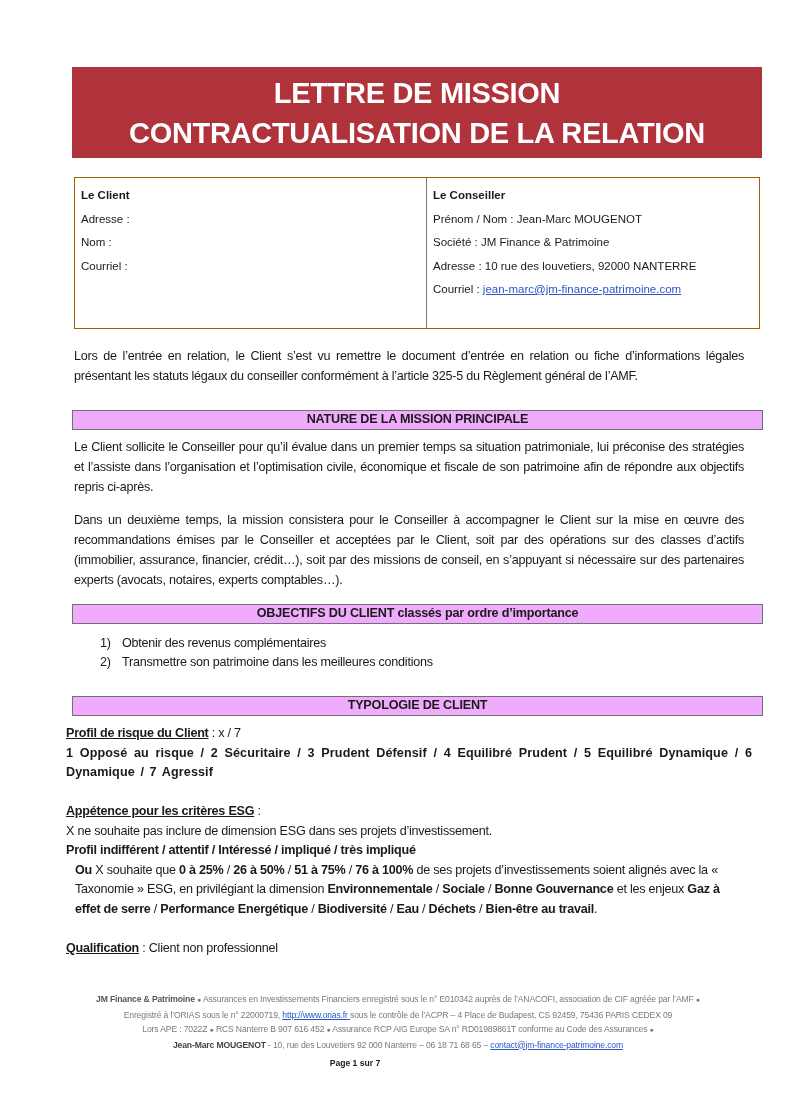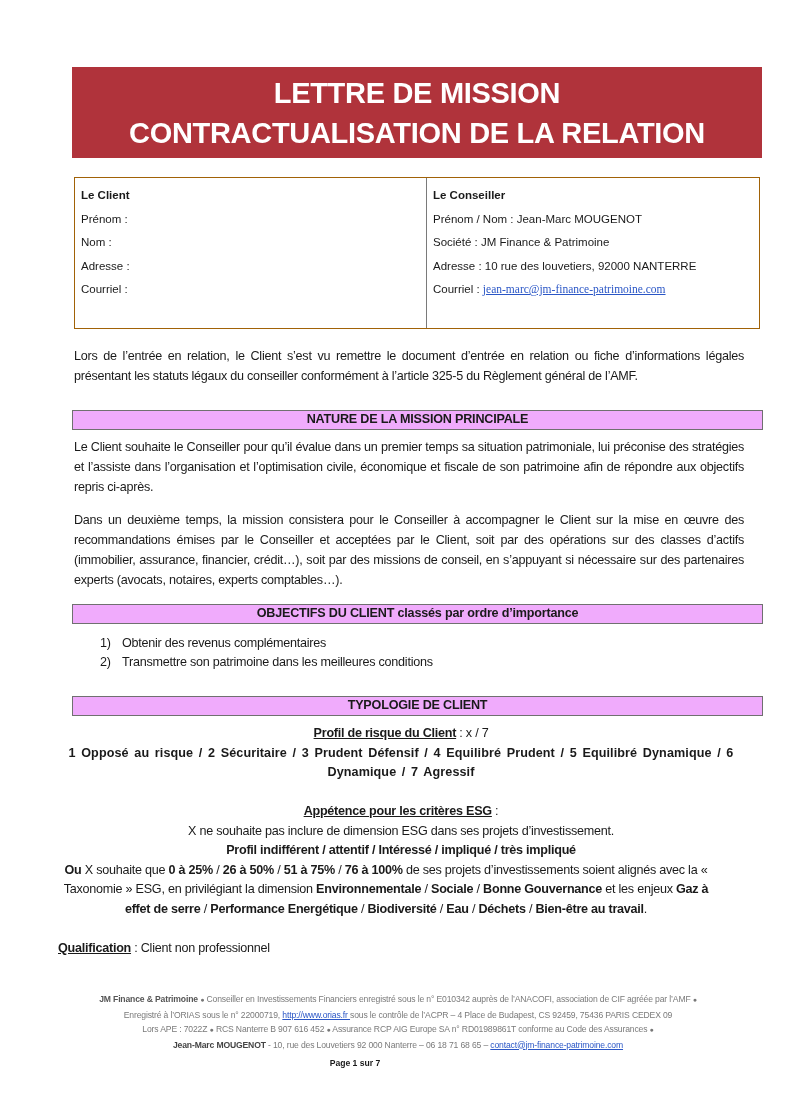--- a/index.html
+++ b/index.html
@@ -12,38 +12,38 @@
     font-family: "Liberation Sans", sans-serif; font-weight: bold; font-size: 29px;
     line-height: 40px; padding-top: 6px; box-sizing: border-box; letter-spacing: -0.3px; }
   .title-band div { display: block; }
 
   .info-table { position: absolute; left: 74px; top: 177px; width: 686px; height: 152px;
     border: 1px solid #a16207; box-sizing: border-box; display: flex; }
   .info-col { box-sizing: border-box; padding: 6px 6px; font-size: 11.5px; line-height: 23.5px; }
   .info-col.left { width: 352px; border-right: 1px solid #7a7a7a; }
   .info-col.right { flex: 1; }
   .info-col .col-title { font-weight: bold; }
-  .link { color: #2a56c6; text-decoration: underline; font-family: Liberation Serif, serif; }
+  .link { color: #2a56c6; text-decoration: underline; font-family: Liberation Sans, sans-serif; }
 
   .para { position: absolute; left: 74px; width: 686px; font-size: 12.6px; line-height: 20px;
     text-align: justify; letter-spacing: -0.25px; }
   .para p { margin: 0 16px 13px 0; }
 
   .section-bar { position: absolute; left: 72px; width: 691px; height: 20px;
     background: #f0abfc; border: 1.5px solid #707070; box-sizing: border-box;
     text-align: center; font-weight: bold; font-size: 12.6px; line-height: 17px; letter-spacing: -0.2px; }
 
   .obj-list { position: absolute; left: 100px; top: 634px; font-size: 12.6px; line-height: 19px; letter-spacing: -0.25px; }
   .obj-item { display: flex; }
   .obj-num { width: 22px; }
 
-  .typ { position: absolute; left: 58px; top: 724px; width: 686px; font-size: 12.6px; line-height: 19.5px; letter-spacing: -0.25px; }
+  .typ { position: absolute; left: 66px; top: 724px; width: 686px; font-size: 12.6px; line-height: 19.5px; letter-spacing: -0.25px; }
   .typ .u { text-decoration: underline; font-weight: bold; }
   .typ b { font-weight: bold; }
-  .typ .block { margin-bottom: 19.5px; text-align: center; }
+  .typ .block { margin-bottom: 19.5px; }
   .justify { text-align: justify; }
 
   .footer { position: absolute; left: 60px; top: 992px; width: 676px; text-align: center;
     font-size: 8.6px; line-height: 14.5px; color: #7a7a7a; letter-spacing: -0.15px; }
   .footer b { color: #555; }
   .footer .flink { color: #2a56c6; text-decoration: underline; }
   .footer .strong-line b { color: #444; }
   .dot { font-size: 7px; color: #777; }
   .page-num { position: absolute; left: 0; width: 710px; top: 1058px; text-align: center;
     font-size: 8.6px; font-weight: bold; color: #1a1a1a; }
@@ -54,42 +54,41 @@
 <div class="page">
 
   <div class="title-band">
     <div>LETTRE DE MISSION</div>
     <div>CONTRACTUALISATION DE LA RELATION</div>
   </div>
 
   <div class="info-table">
     <div class="info-col left">
       <div class="col-title">Le Client</div>
-      <div>Prénom :</div>
+      <div>Adresse :</div>
       <div>Nom :</div>
-      <div>Adresse :</div>
       <div>Courriel :</div>
     </div>
     <div class="info-col right">
       <div class="col-title">Le Conseiller</div>
       <div>Prénom / Nom : Jean-Marc MOUGENOT</div>
       <div>Société : JM Finance &amp; Patrimoine</div>
       <div>Adresse : 10 rue des louvetiers, 92000 NANTERRE</div>
       <div><span>Courriel : </span><span class="link">jean-marc@jm-finance-patrimoine.com</span></div>
     </div>
   </div>
 
   <div class="para" style="top:346px;">
     <p>Lors de l’entrée en relation, le Client s’est vu remettre le document d’entrée en relation ou fiche d’informations légales présentant les statuts légaux du conseiller conformément à l’article 325-5 du Règlement général de l’AMF.</p>
   </div>
 
   <div class="section-bar" style="top:410px;">NATURE DE LA MISSION PRINCIPALE</div>
 
   <div class="para" style="top:437px;">
-    <p>Le Client souhaite le Conseiller pour qu’il évalue dans un premier temps sa situation patrimoniale, lui préconise des stratégies et l’assiste dans l’organisation et l’optimisation civile, économique et fiscale de son patrimoine afin de répondre aux objectifs repris ci-après.</p>
+    <p>Le Client sollicite le Conseiller pour qu’il évalue dans un premier temps sa situation patrimoniale, lui préconise des stratégies et l’assiste dans l’organisation et l’optimisation civile, économique et fiscale de son patrimoine afin de répondre aux objectifs repris ci-après.</p>
     <p>Dans un deuxième temps, la mission consistera pour le Conseiller à accompagner le Client sur la mise en œuvre des recommandations émises par le Conseiller et acceptées par le Client, soit par des opérations sur des classes d’actifs (immobilier, assurance, financier, crédit…), soit par des missions de conseil, en s’appuyant si nécessaire sur des partenaires experts (avocats, notaires, experts comptables…).</p>
   </div>
 
   <div class="section-bar" style="top:604px;text-align:center;">OBJECTIFS DU CLIENT classés par ordre d’importance</div>
 
   <div class="obj-list">
     <div class="obj-item">
       <span class="obj-num">1)</span>
       <span>Obtenir des revenus complémentaires</span>
     </div>
@@ -104,31 +103,31 @@
   <div class="typ">
     <div class="block justify">
       <div><span class="u">Profil de risque du Client</span><span> : x / 7</span></div>
       <div><b style="letter-spacing:0.1px; word-spacing:2px;">1 Opposé au risque / 2 Sécuritaire / 3 Prudent Défensif / 4 Equilibré Prudent / 5 Equilibré Dynamique / 6 Dynamique / 7 Agressif</b></div>
     </div>
 
     <div class="block">
       <div><span class="u">Appétence pour les critères ESG</span><span> :</span></div>
       <div>X ne souhaite pas inclure de dimension ESG dans ses projets d’investissement.</div>
       <div><b>Profil indifférent / attentif / Intéressé / impliqué / très impliqué</b></div>
-      <div style="padding-right:30px;">
+      <div style="padding-right:30px;margin-left:9px;">
         <b>Ou</b><span> X souhaite que </span><b>0 à 25%</b> / <b>26 à 50%</b> / <b>51 à 75%</b> / <b>76 à 100%</b><span> de ses projets d’investissements soient alignés avec la « Taxonomie » ESG, en privilégiant la dimension </span><b>Environnementale</b> / <b>Sociale</b> / <b>Bonne Gouvernance</b><span> et les enjeux </span><b>Gaz à effet de serre</b> / <b>Performance Energétique</b> / <b>Biodiversité</b> / <b>Eau</b> / <b>Déchets</b> / <b>Bien-être au travail</b>.
       </div>
     </div>
 
     <div>
       <span class="u">Qualification</span><span> : Client non professionnel</span>
     </div>
   </div>
 
   <div class="footer">
-    <div><b>JM Finance &amp; Patrimoine</b> <span class="dot">●</span> <span>Conseiller en Investissements Financiers enregistré sous le n° E010342 auprès de l’ANACOFI, association de CIF agréée par l’AMF</span> <span class="dot">●</span></div>
+    <div><b>JM Finance &amp; Patrimoine</b> <span class="dot">●</span> <span>Assurances en Investissements Financiers enregistré sous le n° E010342 auprès de l’ANACOFI, association de CIF agréée par l’AMF</span> <span class="dot">●</span></div>
     <div><span>Enregistré à l’ORIAS sous le n° 22000719, </span><span class="flink">http://www.orias.fr </span><span>sous le contrôle de l’ACPR – 4 Place de Budapest, CS 92459, 75436 PARIS CEDEX 09</span></div>
     <div><span>Lors APE : 7022Z</span> <span class="dot">●</span> <span>RCS Nanterre B 907 616 452</span> <span class="dot">●</span> <span>Assurance RCP AIG Europe SA n° RD01989861T conforme au Code des Assurances</span> <span class="dot">●</span></div>
     <div class="strong-line"><b>Jean-Marc MOUGENOT</b><span> - 10, rue des Louvetiers 92 000 Nanterre – 06 18 71 68 65 – </span><span class="flink">contact@jm-finance-patrimoine.com</span></div>
   </div>
 
   <div class="page-num">Page 1 sur 7</div>
 </div>
 
 </body></html>

